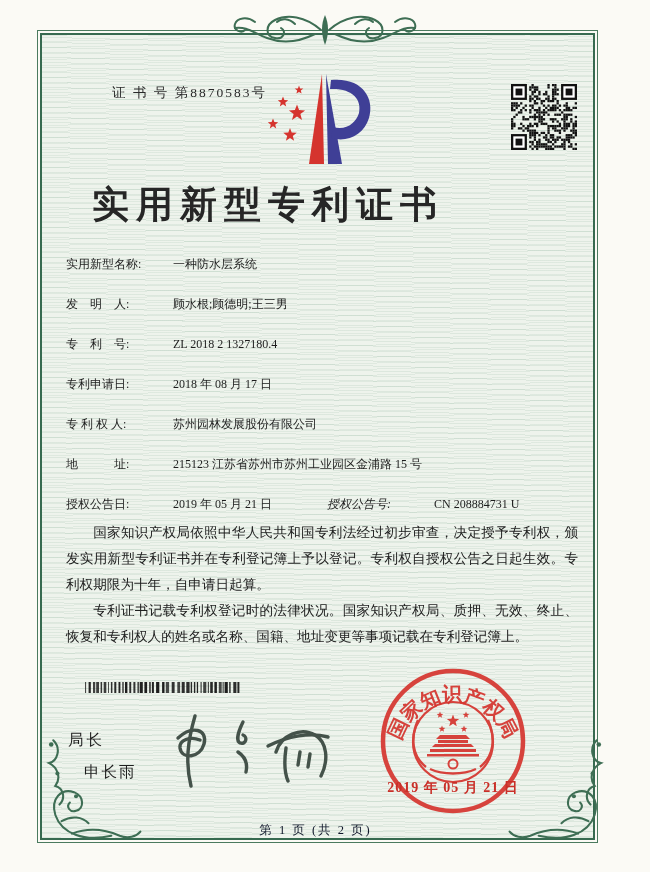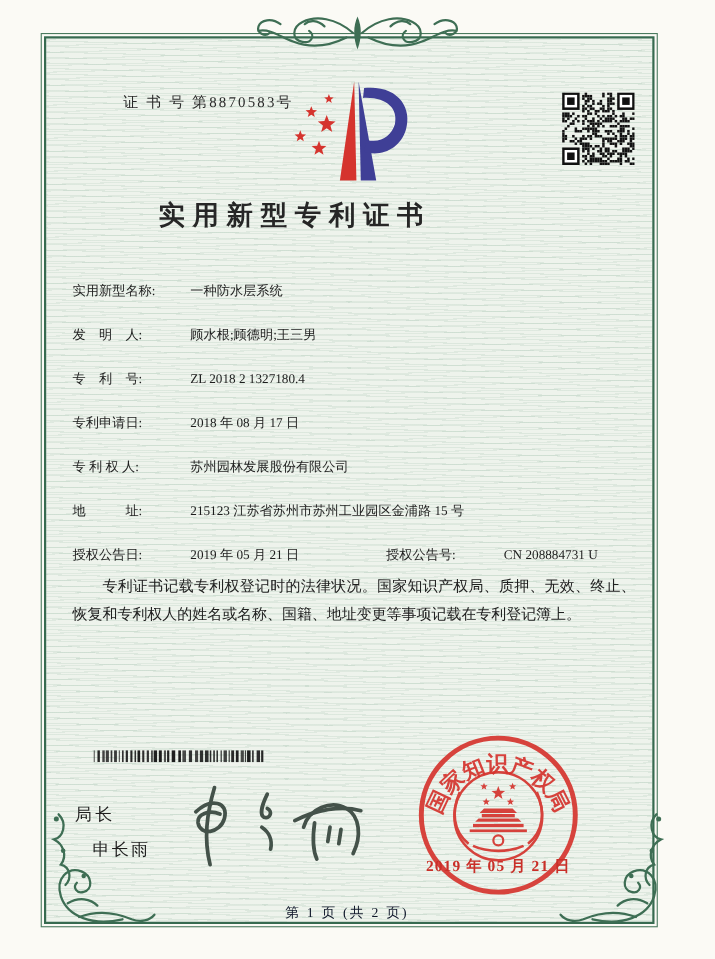--- a/index.html
+++ b/index.html
@@ -20,28 +20,28 @@
     background:
       repeating-linear-gradient(1.5deg, rgba(112,160,132,.14) 0 1px, rgba(0,0,0,0) 1px 5px),
       repeating-linear-gradient(-1.5deg, rgba(112,160,132,.12) 0 1px, rgba(0,0,0,0) 1px 6px),
       #eef3ec;
   }
   
   .orn{stroke:#3e6e54;fill:none;stroke-width:2;stroke-linecap:round;}
   .orn-fill{fill:#3e6e54;stroke:none;}
   
   .cert-no{left:68px;top:84px;font-size:13.5px;letter-spacing:2px;color:#2a2a2a;margin-left:44px;}
-  .title{left:0;top:180px;width:536px;text-align:center;font-size:24px;font-weight:600;
+  .title{left:0;top:180px;width:536px;text-align:center;font-size:37px;font-weight:600;
          letter-spacing:7px;color:#262626;}
   
   .fields{left:66px;top:256px;width:515px;font-size:12px;color:#1d1d1d;}
   .field-row{height:40px;}
   .field-label{display:inline-block;min-width:96px;}
   .field-value{margin-left:8px;}
-  .grant-no-label{margin-left:76px;}
+  .grant-no-label{margin-left:52px;font-style:italic;}
   
   .paras{left:66px;top:520px;width:512px;}
   .paras p{margin:0;font-size:13.6px;line-height:26px;text-indent:2em;
            text-align:justify;color:#202020;}
   
   .barcode{left:85px;top:682px;width:158px;height:11px;}
   
   .signer-title{left:68px;top:730px;font-size:15.5px;letter-spacing:3px;color:#1e1e1e;}
   .signer-name{left:84px;top:762px;font-size:15.5px;letter-spacing:2px;color:#1e1e1e;}
   .sig-svg{left:148px;top:700px;}
@@ -461,20 +461,21 @@
     </div>
     <div class="field-row">
       <span class="field-label">授权公告日:</span>
       <span class="field-value">2019 年 05 月 21 日</span>
       <span class="field-label grant-no-label">授权公告号:</span>
       <span class="field-value">CN 208884731 U</span>
     </div>
   </div>
 
   <div class="abs paras">
+    <p>国家知识产权局依照中华人民共和国专利法经过初步审查，决定授予专利权，颁发实用新型专利证书并在专利登记簿上予以登记。专利权自授权公告之日起生效。专利权期限为十年，自申请日起算。</p>
     <p>专利证书记载专利权登记时的法律状况。国家知识产权局、质押、无效、终止、恢复和专利权人的姓名或名称、国籍、地址变更等事项记载在专利登记簿上。</p>
   </div>
 
   <svg class="abs barcode" width="158" height="11" viewBox="0 0 158 11" id="barcode-svg">
       <rect x="0.0" y="0" width="1.1" height="11" fill="#1a1a1a" opacity="0.79"></rect>
       <rect x="3.6" y="0" width="2.2" height="11" fill="#1a1a1a" opacity="0.95"></rect>
       <rect x="8.0" y="0" width="2.2" height="11" fill="#1a1a1a" opacity="0.81"></rect>
       <rect x="11.2" y="0" width="2.8" height="11" fill="#1a1a1a" opacity="0.82"></rect>
       <rect x="15.6" y="0" width="1.5" height="11" fill="#1a1a1a" opacity="0.87"></rect>
       <rect x="18.7" y="0" width="2.6" height="11" fill="#1a1a1a" opacity="0.84"></rect>

